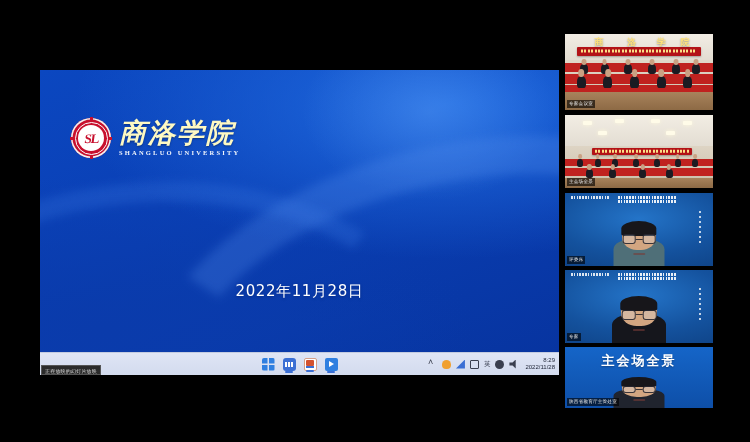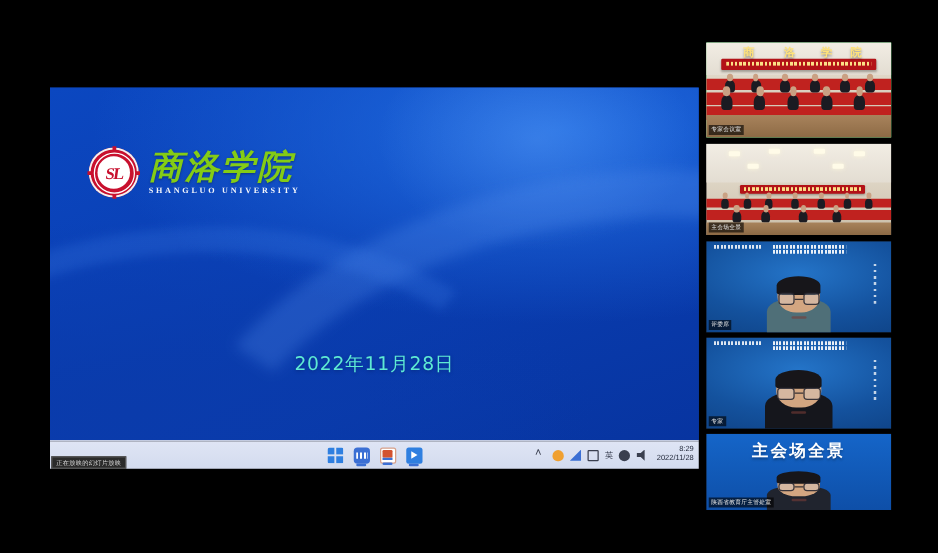--- a/index.html
+++ b/index.html
@@ -50,32 +50,32 @@
   .seal .mono { position:absolute; inset:9.5px; display:flex; align-items:center; justify-content:center;
     color:#c8102e; font-weight:700; font-size:13px; font-family:"Liberation Serif",serif;
     letter-spacing:-1px; transform:skewX(-8deg); }
   .seal .tick { position:absolute; width:3px; height:5px; background:#c8102e; left:50%; margin-left:-1.5px; }
   .seal .t-top { top:-1px; } .seal .t-bot { bottom:-1px; }
   .seal .t-l { left:-1px; top:50%; margin-top:-1.5px; width:5px; height:3px; margin-left:0; }
   .seal .t-r { right:-1px; left:auto; top:50%; margin-top:-1.5px; width:5px; height:3px; margin-left:0; }
 
   .logo-txt { display:flex; flex-direction:column; line-height:1; }
   .logo-cn { font-family:Liberation Sans, sans-serif; font-weight:700;
-    font-size:27px; color:#84cc16; letter-spacing:2px;
+    font-size:27px; color:#fef9c3; letter-spacing:2px;
     text-shadow:0 1px 2px rgba(0,0,0,0.35); font-style:italic; }
   .logo-en { font-family:"Liberation Serif",serif; font-weight:700; font-size:6.5px;
     color:#ffffff; letter-spacing:2.2px; margin-top:3px; opacity:0.95; }
 
   .slide-title { position:absolute; left:0; right:0; top:111px; text-align:center;
     font-family:"DejaVu Sans","Liberation Sans",sans-serif; font-weight:700;
     font-size:20.5px; color:#ffffff; letter-spacing:1.2px;
     text-shadow:0 2px 4px rgba(0,20,70,0.45); }
   .slide-date { position:absolute; left:0; right:0; top:212px; text-align:center;
     font-family:"DejaVu Sans","Liberation Sans",sans-serif; font-weight:400;
-    font-size:15px; color:#5eead4; letter-spacing:0.6px;
+    font-size:15px; color:#ffffff; letter-spacing:0.6px;
     text-shadow:0 1px 3px rgba(0,20,70,0.4); }
 
   
   .taskbar { position:absolute; left:40px; top:352px; width:519px; height:23px;
     background:linear-gradient(180deg,#dfe5f5 0%,#d3dbee 100%);
     border-top:1px solid #c3cbe0; display:flex; align-items:center; }
   .tb-thumb { position:absolute; left:1px; bottom:0px; height:10px; padding:0 3px;
     background:#2b2b2b; color:#d8d8d8; font-size:5px; line-height:10px;
     white-space:nowrap; border:1px solid #555; letter-spacing:0.2px; overflow:hidden; max-width:80px;}
   .tb-center { position:absolute; left:50%; transform:translateX(-50%);

